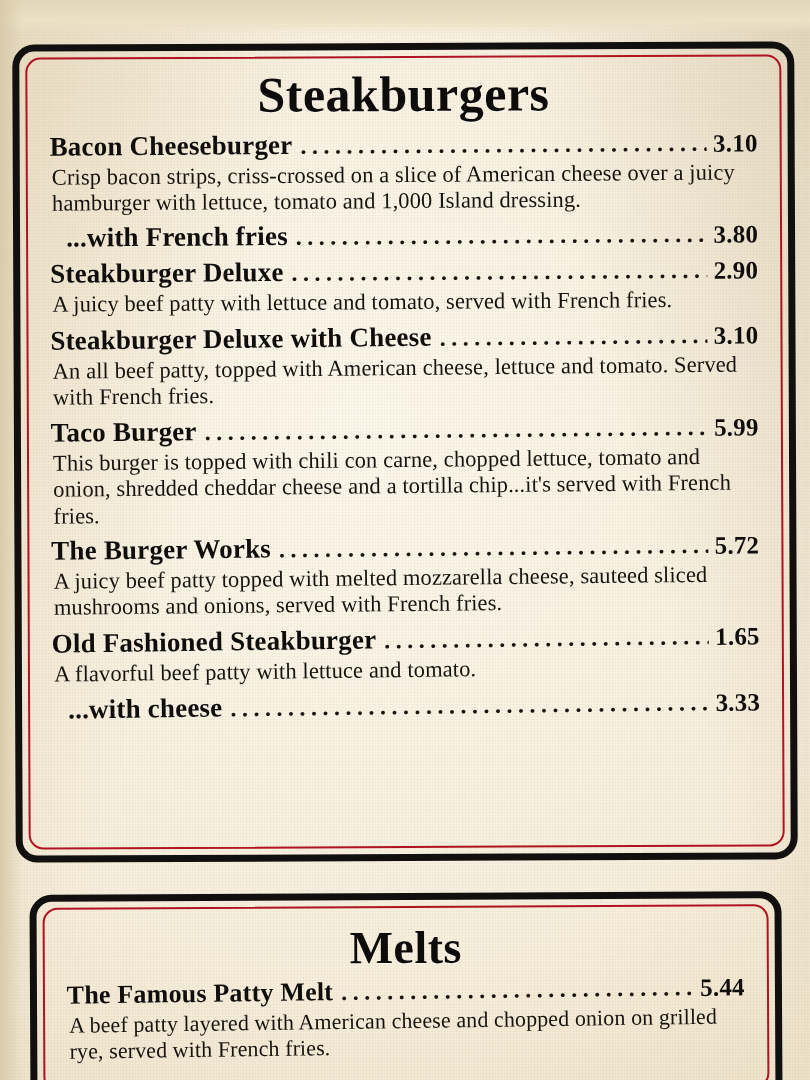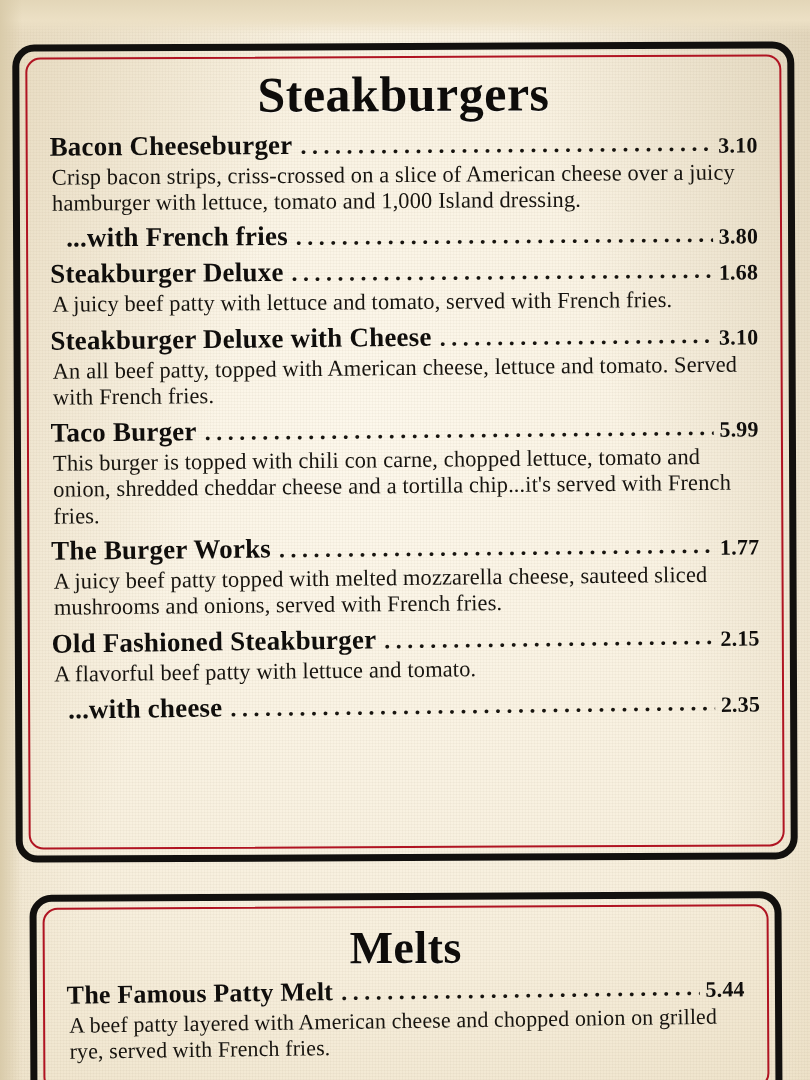--- a/index.html
+++ b/index.html
@@ -130,21 +130,21 @@
     overflow: hidden;
     white-space: nowrap;
     font-size: 24px;
     font-weight: 700;
     color: #17140f;
     letter-spacing: 5.5px;
     margin: 0 6px 4px 8px;
     line-height: 1;
   }
   .item-price {
-    font-size: 22px;
+    font-size: 25px;
     font-weight: 700;
     color: #100e0c;
     white-space: nowrap;
     letter-spacing: 0.2px;
     line-height: 1.18;
   }
   .item-desc {
     font-size: 22.5px;
     color: #17140f;
     line-height: 1.18;
@@ -189,21 +189,21 @@
         <span class="item-name">...with French fries</span>
         <span class="dots">.....................................................</span>
         <span class="item-price">3.80</span>
       </div>
     </div>
 
     <div class="item w1">
       <div class="item-row">
         <span class="item-name">Steakburger Deluxe</span>
         <span class="dots">.....................................................</span>
-        <span class="item-price">1.68</span>
+        <span class="item-price">2.90</span>
       </div>
       <div class="item-desc">A juicy beef patty with lettuce and tomato, served with French fries.</div>
     </div>
 
     <div class="item w2">
       <div class="item-row">
         <span class="item-name">Steakburger Deluxe with Cheese</span>
         <span class="dots">.....................................................</span>
         <span class="item-price">3.10</span>
       </div>
@@ -216,39 +216,39 @@
         <span class="dots">.....................................................</span>
         <span class="item-price">5.99</span>
       </div>
       <div class="item-desc">This burger is topped with chili con carne, chopped lettuce, tomato and onion, shredded cheddar cheese and a tortilla chip...it's served with French fries.</div>
     </div>
 
     <div class="item w2">
       <div class="item-row">
         <span class="item-name">The Burger Works</span>
         <span class="dots">.....................................................</span>
-        <span class="item-price">1.77</span>
+        <span class="item-price">5.72</span>
       </div>
       <div class="item-desc">A juicy beef patty topped with melted mozzarella cheese, sauteed sliced mushrooms and onions, served with French fries.</div>
     </div>
 
     <div class="item w3">
       <div class="item-row">
         <span class="item-name">Old Fashioned Steakburger</span>
         <span class="dots">.....................................................</span>
-        <span class="item-price">2.15</span>
+        <span class="item-price">1.65</span>
       </div>
       <div class="item-desc">A flavorful beef patty with lettuce and tomato.</div>
     </div>
 
     <div class="item sub w3">
       <div class="item-row">
         <span class="item-name">...with cheese</span>
         <span class="dots">.....................................................</span>
-        <span class="item-price">2.35</span>
+        <span class="item-price">3.33</span>
       </div>
     </div>
 
   </div>
 </div>
 
 <div class="panel" id="panel-melts">
   <div class="panel-inner"></div>
   <div class="panel-content melts-list">
     <div class="section-title">Melts</div>

